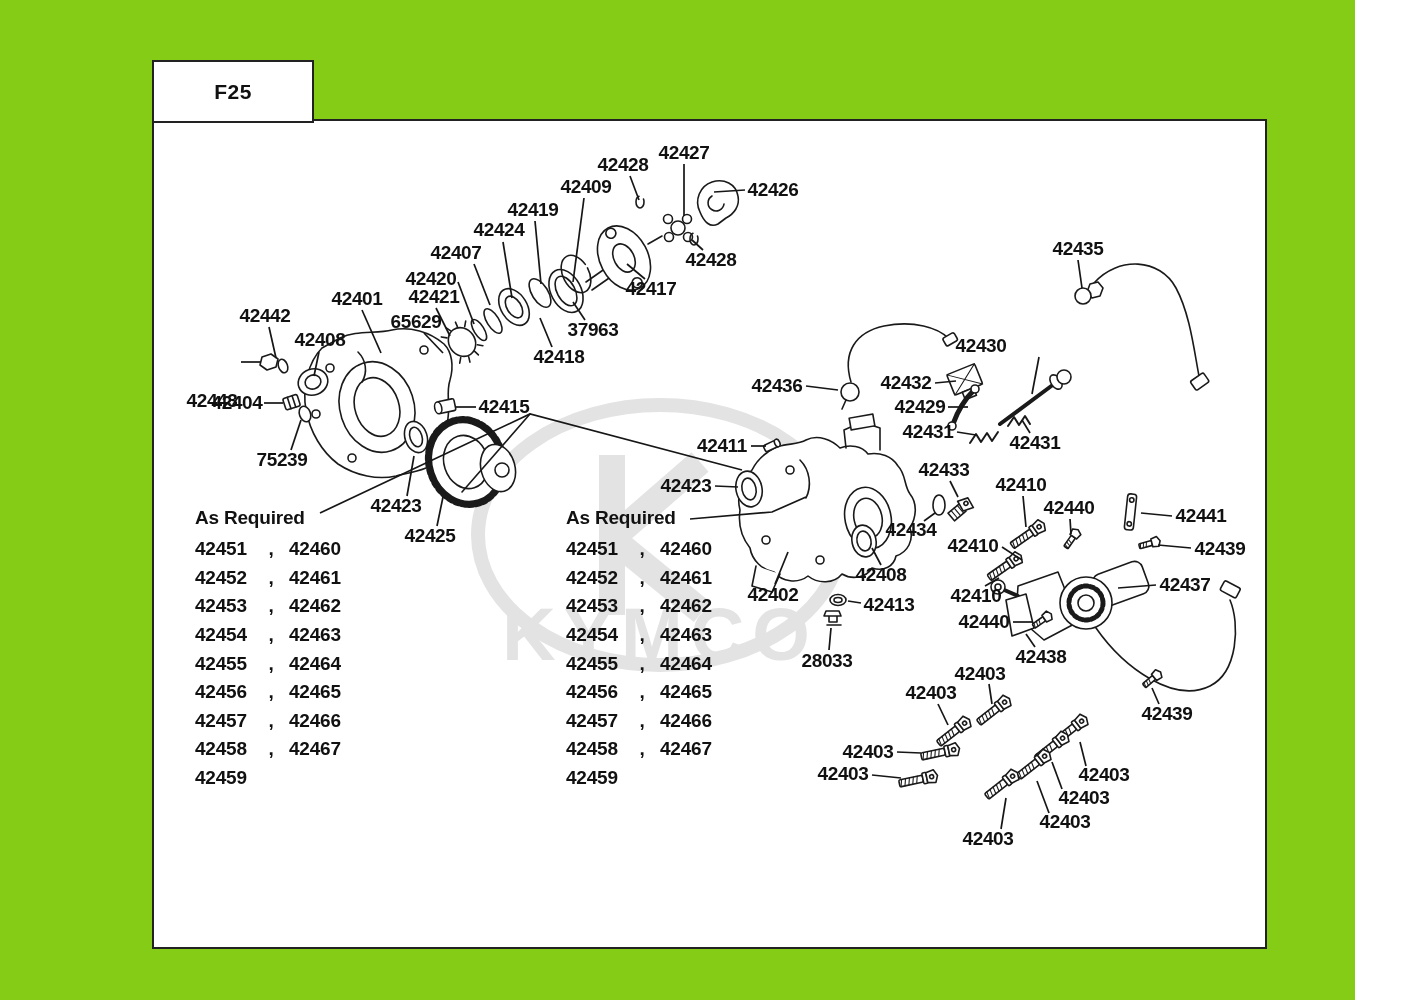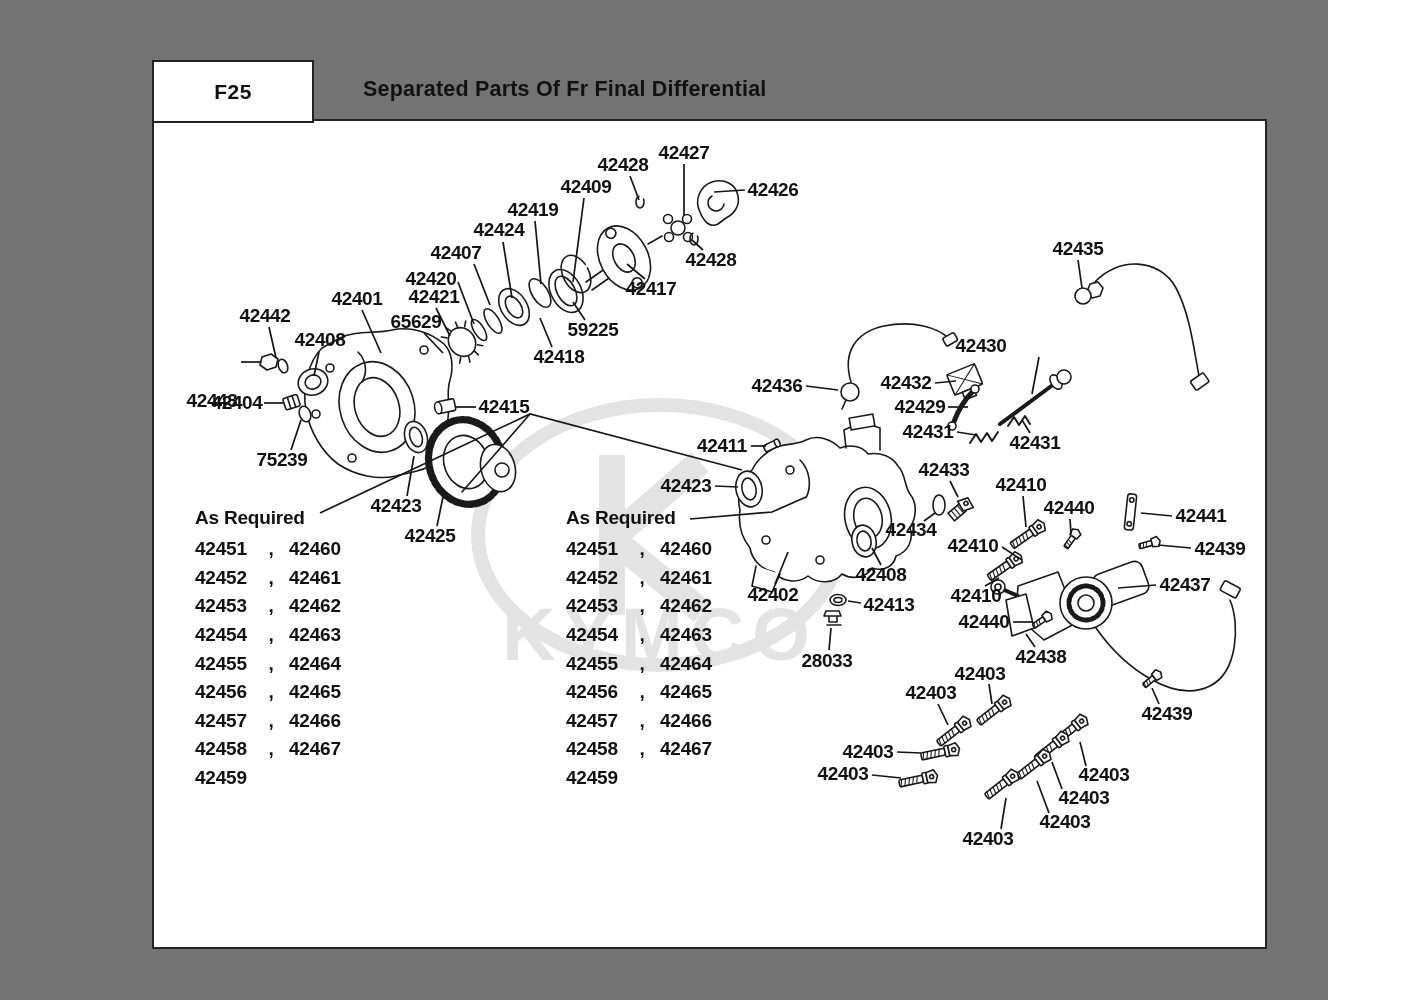--- a/index.html
+++ b/index.html
@@ -1,17 +1,17 @@
 <!DOCTYPE html>
 <html><head>
 <meta charset="utf-8">
 <style>
   html,body{margin:0;padding:0;background:#fff;}
-  #page{position:relative;width:1328px;height:1000px;background:#737373;overflow:hidden;
-        font-family:"Liberation Sans",sans-serif;color:#111;}
+  #page{position:relative;width:1328px;height:1000px;background:#84cc16;overflow:hidden;
+        font-family:"Liberation Sans",sans-serif;color:#111;padding-left:27px;}
   #code-box{position:absolute;left:152px;top:60px;width:158px;height:59px;
             border:2px solid #222;background:#fff;display:flex;align-items:center;justify-content:center;
             font-size:21px;font-weight:bold;letter-spacing:.5px;z-index:6;}
   #title-text{position:absolute;left:363px;top:60px;height:59px;display:flex;align-items:center;
               font-size:21.5px;font-weight:bold;letter-spacing:.2px;z-index:6;}
   #frame{position:absolute;left:152px;top:119px;width:1111px;height:826px;
          border:2px solid #222;background:#fff;z-index:1;}
   #diagram-svg{position:absolute;left:0;top:0;width:1415px;height:1000px;z-index:2;}
   #labels-layer{position:absolute;left:0;top:0;width:1415px;height:1000px;z-index:4;pointer-events:none;}
   .plabel{position:absolute;transform:translate(-50%,-50%);font-size:19px;font-weight:bold;
@@ -25,21 +25,20 @@
   #leader-lines polyline{fill:none;stroke:#161616;stroke-width:1.7px;}
 </style>
 </head>
 <body>
 
 <div id="page">
 
   <div id="code-box">
     <span>F25</span>
   </div>
-  <div id="title-text">Separated Parts Of Fr Final Differential</div>
   <div id="frame"></div>
 
   <svg id="diagram-svg" viewBox="0 0 1415 1000">
     <defs>
       <g id="bolt42">
         <rect x="-17" y="-3.5" width="24" height="7" rx="1.5" fill="#fff"></rect>
         <path d="M-14,-3.5 l-2,7 M-10,-3.5 l-2,7 M-6,-3.5 l-2,7 M-2,-3.5 l-2,7 M2,-3.5 l-2,7" stroke-width="1.1"></path>
         <rect x="7" y="-5.5" width="4" height="11" rx="1" fill="#fff"></rect>
         <path d="M11,-5 l8,-1.5 3,6.5 -3,6.5 -8,-1.5 z" fill="#fff"></path>
         <circle cx="16" cy="0" r="2" fill="none"></circle>
@@ -313,21 +312,21 @@
       <div class="plabel" style="left: 586px; top: 187px;">42409</div>
       <div class="plabel" style="left: 773px; top: 190px;">42426</div>
       <div class="plabel" style="left: 533px; top: 210px;">42419</div>
       <div class="plabel" style="left: 499px; top: 230px;">42424</div>
       <div class="plabel" style="left: 456px; top: 253px;">42407</div>
       <div class="plabel" style="left: 431px; top: 271px; margin-top: 8px;">42420</div>
       <div class="plabel" style="left: 434px; top: 297px;">42421</div>
       <div class="plabel" style="left: 416px; top: 322px;">65629</div>
       <div class="plabel" style="left: 651px; top: 289px;">42417</div>
       <div class="plabel" style="left: 711px; top: 260px;">42428</div>
-      <div class="plabel" style="left: 593px; top: 330px;">59225</div>
+      <div class="plabel" style="left: 593px; top: 330px;">37963</div>
       <div class="plabel" style="left: 559px; top: 357px;">42418</div>
       <div class="plabel" style="left: 357px; top: 299px;">42401</div>
       <div class="plabel" style="left: 265px; top: 316px;">42442</div>
       <div class="plabel" style="left: 320px; top: 340px;">42408</div>
       <div class="plabel" style="left: 212px; top: 362px; margin-top: 39px;">42443</div>
       <div class="plabel" style="left: 237px; top: 403px;">42404</div>
       <div class="plabel" style="left: 282px; top: 460px;">75239</div>
       <div class="plabel" style="left: 504px; top: 407px;">42415</div>
       <div class="plabel" style="left: 396px; top: 506px;">42423</div>
       <div class="plabel" style="left: 430px; top: 536px;">42425</div>

